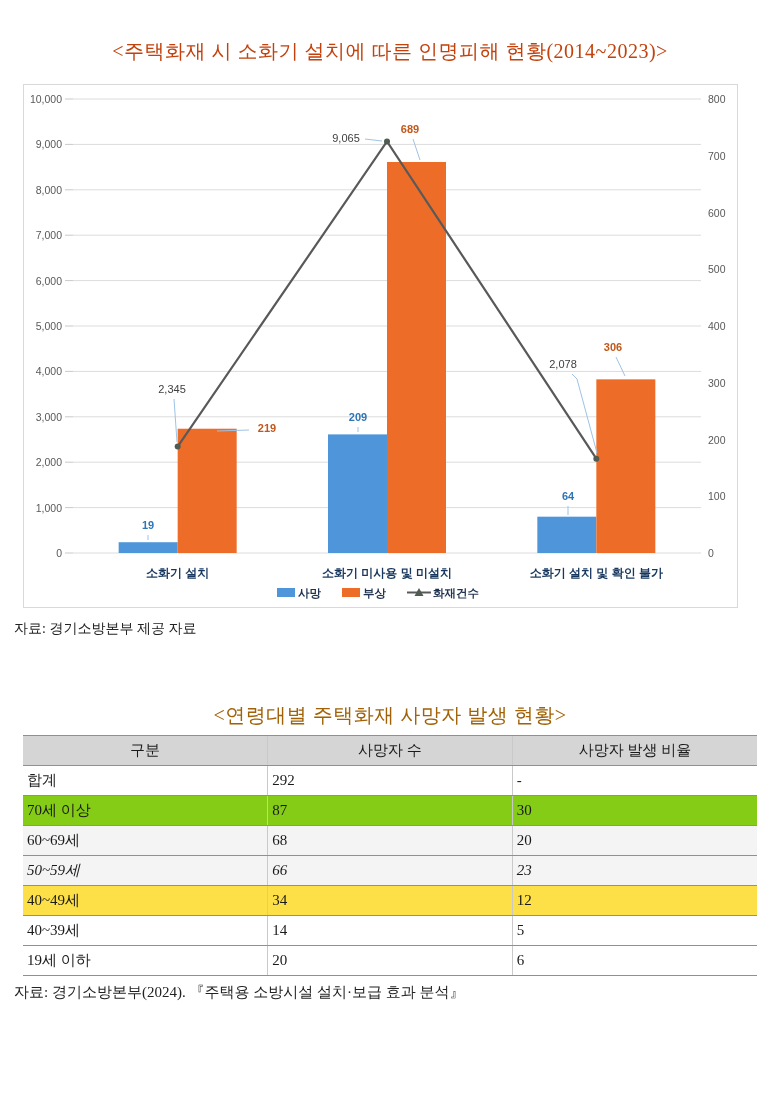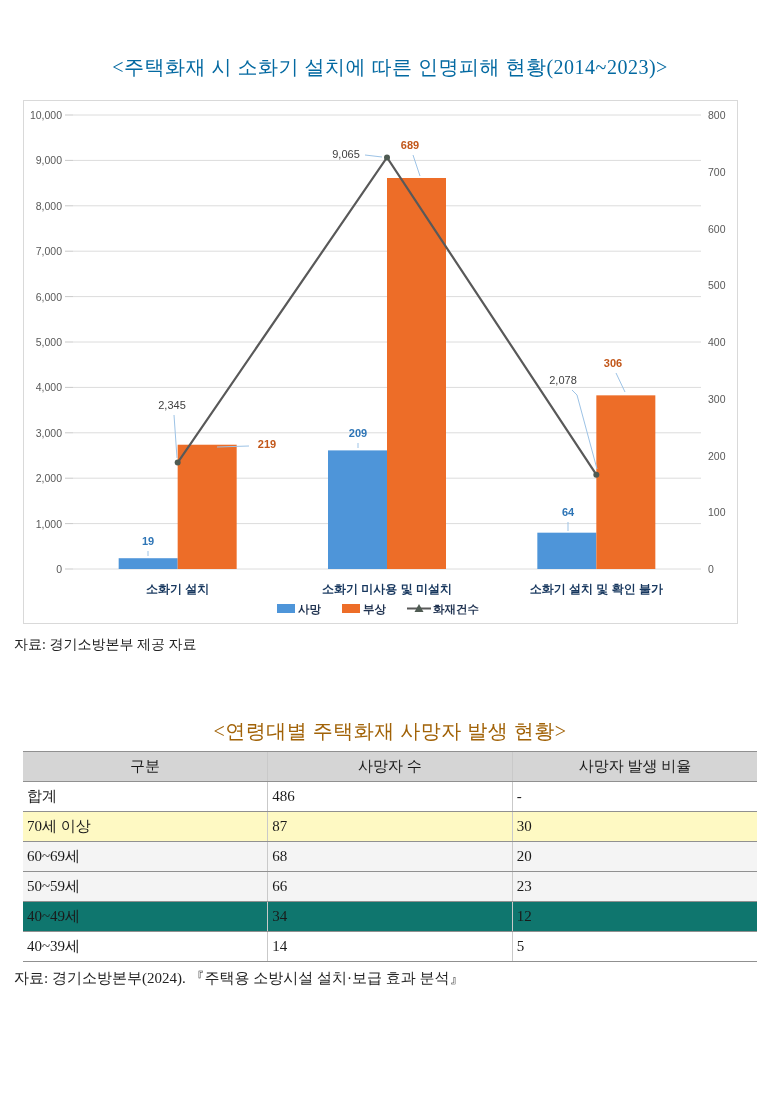--- a/index.html
+++ b/index.html
@@ -1,18 +1,18 @@
 <!DOCTYPE html>
 <html><head>
 <meta charset="utf-8">
 <style>
   html,body{margin:0;padding:0;background:#ffffff;}
   body{width:780px;height:1094px;font-family:"Liberation Serif","DejaVu Serif",serif;color:#1a1a1a;position:relative;overflow:hidden;}
   .doc{width:780px;height:1094px;}
-  .chart-title{margin:16px;padding-top:38px;text-align:center;font-size:20px;font-weight:normal;letter-spacing:0.5px;color:#0369a1;}
+  .chart-title{margin:0;padding-top:38px;text-align:center;font-size:20px;font-weight:normal;letter-spacing:0.5px;color:#c2410c;}
   .chart-frame{width:713px;height:522px;margin:19px 0 0 23px;border:1px solid #d9d9d9;background:#fff;box-sizing:content-box;}
   .source-note{margin:12px 0 0 14px;font-size:14px;color:#222;}
   .table-title{margin:64px 0 0 0;text-align:center;font-size:20px;font-weight:normal;letter-spacing:0.5px;color:#a16207;}
   .unit-note{margin:14px 23px 0 0;text-align:right;font-size:12px;color:#222;}
   table.stat{border-collapse:collapse;margin:6px 0 0 23px;width:734px;table-layout:fixed;font-size:15px;}
   table.stat th, table.stat td{border-top:1px solid #909090;border-bottom:1px solid #909090;padding:5px 4px;font-weight:normal;height:18px;}
   table.stat th{background:#d5d5d5;}
   table.stat td:nth-child(2), table.stat td:nth-child(3),
   table.stat th:nth-child(2), table.stat th:nth-child(3){border-left:1px solid #c9c9c9;}
   .table-source{margin:7px 0 0 14px;font-size:15px;color:#222;}
@@ -117,45 +117,50 @@
     <thead>
         <tr id="table-header-row">
           <th>구분</th>
           <th>사망자 수</th>
           <th>사망자 발생 비율</th>
         </tr>
       </thead>
     <tbody id="table-body">
         <tr>
           <td>합계</td>
-          <td>486</td>
+          <td>292</td>
           <td>-</td>
         </tr>
-        <tr style="background: #fef9c3;">
+        <tr style="background: #84cc16;">
           <td>70세 이상</td>
           <td>87</td>
           <td>30</td>
         </tr>
         <tr style="background: rgb(244, 244, 244);">
           <td>60~69세</td>
           <td>68</td>
           <td>20</td>
         </tr>
-        <tr style="background: rgb(244, 244, 244);">
+        <tr style="background: rgb(244, 244, 244); font-style: italic;">
           <td>50~59세</td>
           <td>66</td>
           <td>23</td>
         </tr>
-        <tr style="background: #0f766e;">
+        <tr style="background: #fde047;">
           <td>40~49세</td>
           <td>34</td>
           <td>12</td>
         </tr>
         <tr>
           <td>40~39세</td>
           <td>14</td>
           <td>5</td>
         </tr>
+        <tr>
+          <td>19세 이하</td>
+          <td>20</td>
+          <td>6</td>
+        </tr>
       </tbody>
   </table>
 
   <p class="table-source">자료: 경기소방본부(2024). 『주택용 소방시설 설치·보급 효과 분석』</p>
 </div>
 
 </body></html>

